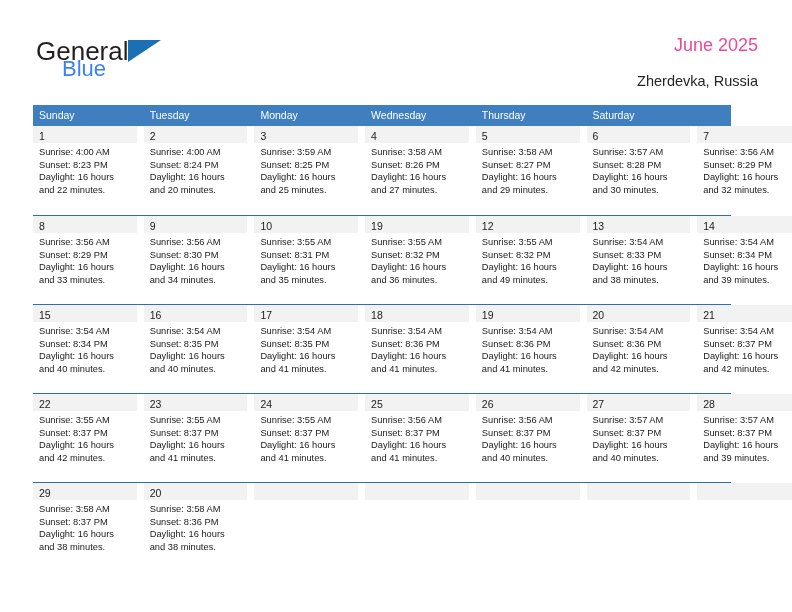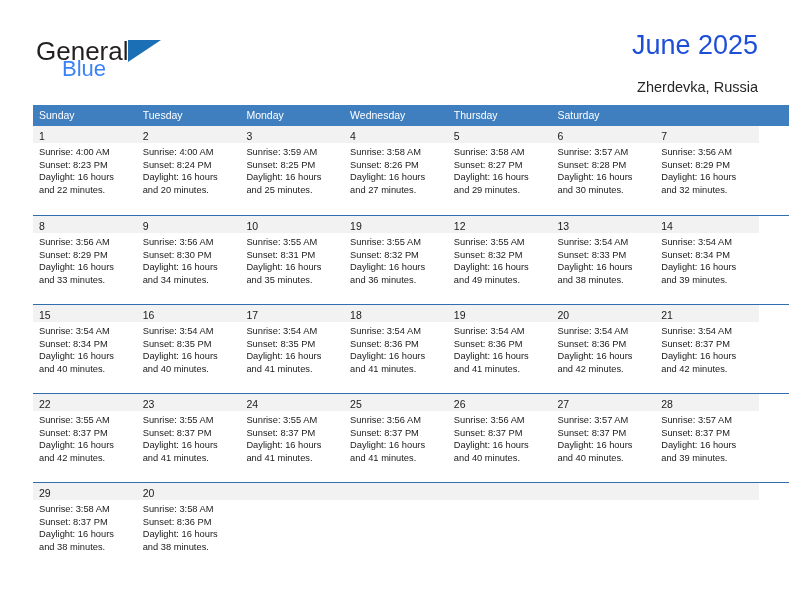--- a/index.html
+++ b/index.html
@@ -63,46 +63,47 @@
     border-bottom: 22px solid transparent;
   }
 
   .title-wrap {
     position: absolute;
     right: 34px;
     top: 28px;
     text-align: right;
   }
   .cal-title {
-    font-size: 27px;
-    color: #1d4ed8;
+    font-size: 18px;
+    color: #ec4899;
     font-weight: normal;
     line-height: 34px;
     white-space: nowrap;
     font-family: "Liberation Sans", sans-serif;
   }
   .cal-sub {
     font-size: 14.5px;
     color: #262626;
     line-height: 22px;
-    margin-top: 14px;
+    margin-top: 8px;
     white-space: nowrap;
     font-family: "Liberation Sans", sans-serif;
   }
 
   
   .cal {
     position: absolute;
     left: 33px;
     top: 105px;
     width: 726px;
   }
   .week-row, .head-row {
     display: flex;
-    width: 756px;
+    width: 698px;
+    gap: 7px;
   }
   .head-row {
     background: #3f7fbf;
     height: 21px;
   }
   .head-cell {
     flex: 0 0 103.71px;
     width: 103.71px;
     box-sizing: border-box;
     color: #ffffff;

